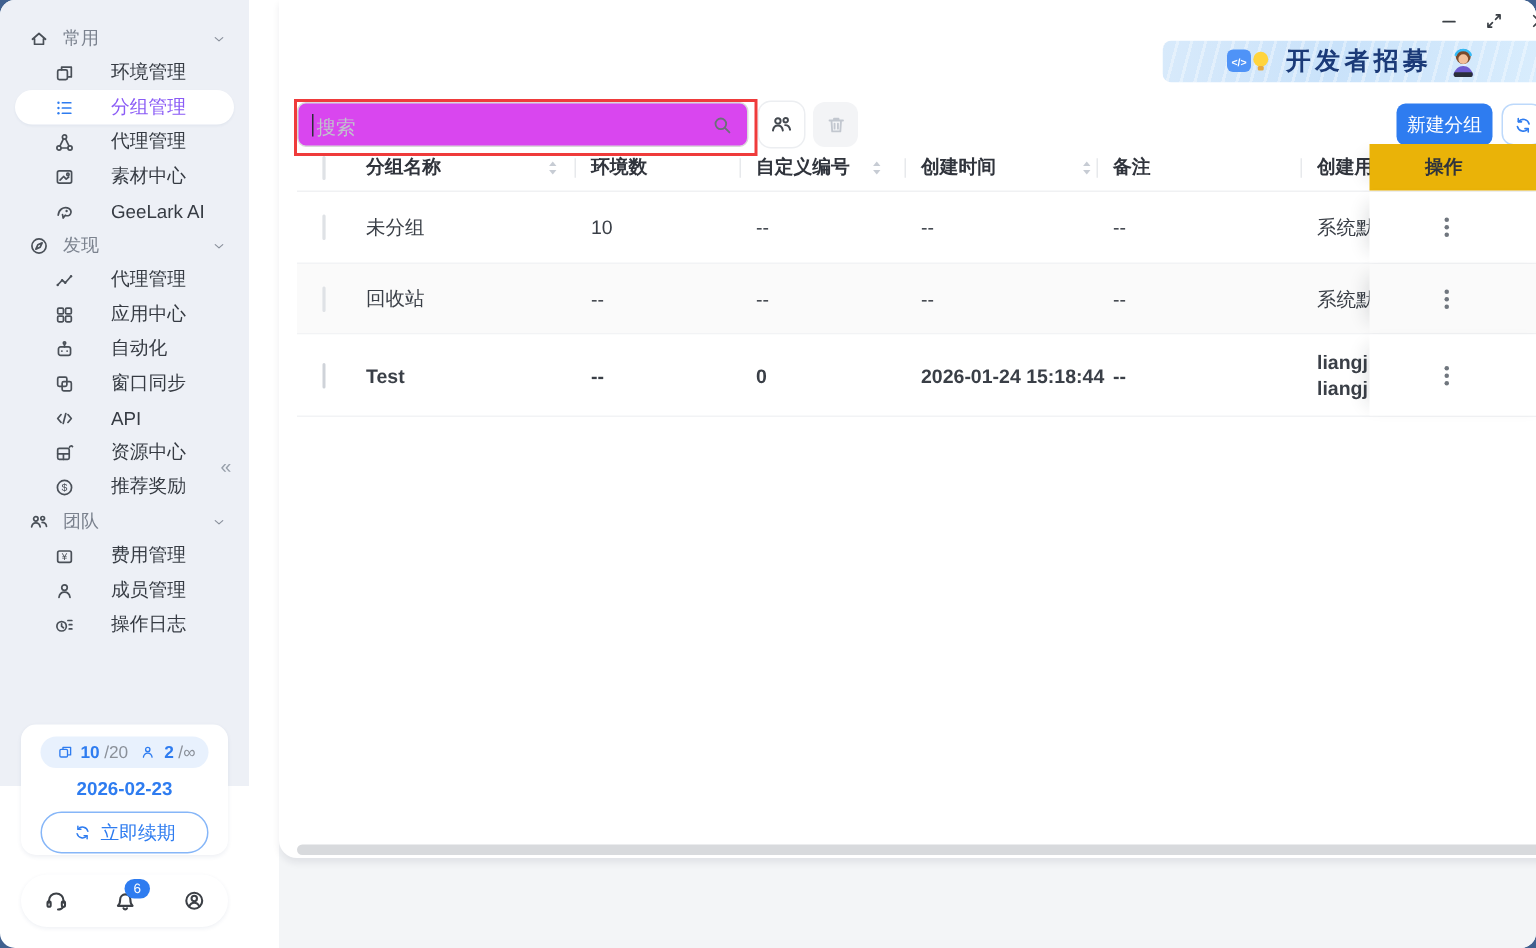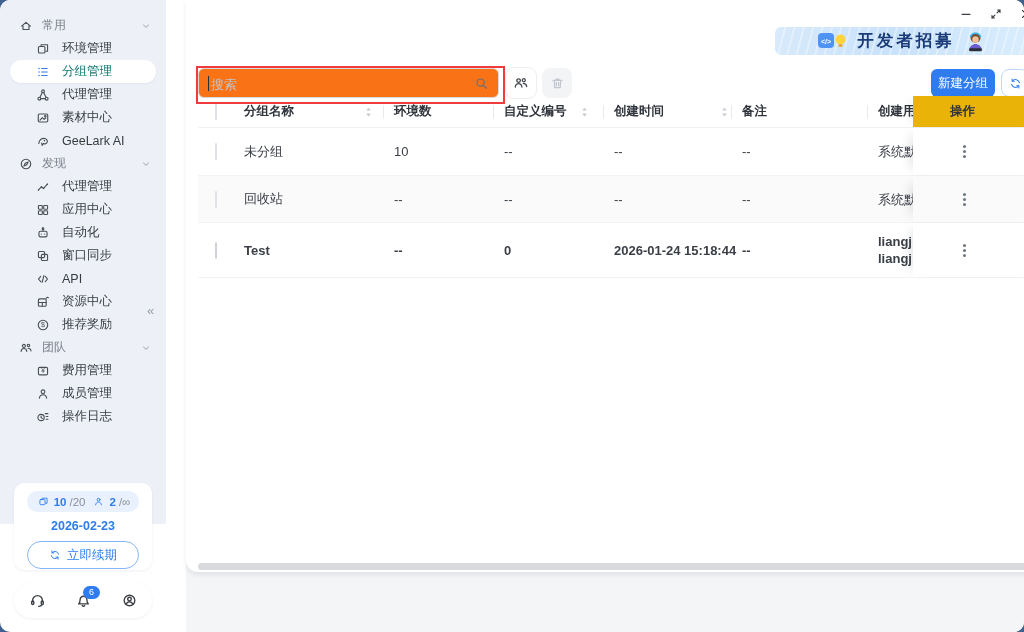--- a/index.html
+++ b/index.html
@@ -8,23 +8,23 @@
   .win{position:absolute;inset:0;border-radius:10px;overflow:hidden;background:#fff;}
   svg{display:block;}
   .ic{stroke:currentColor;fill:none;stroke-width:1.3;stroke-linecap:round;stroke-linejoin:round;}
 
   
   .sidebar{position:absolute;left:0;top:0;width:166px;height:524px;background:#edf0f6;}
   .nav{position:absolute;top:14px;left:0;right:0;}
   .srow{height:23px;display:flex;align-items:center;gap:9px;padding:0 16px 0 18px;
         color:#7b828e;font-size:12px;position:relative;}
   .srow .chev{position:absolute;right:15px;color:#8a919c;}
-  .irow{height:23px;display:flex;align-items:center;gap:12px;margin:0 10px;padding-left:25px;
+  .irow{height:23px;display:flex;align-items:center;gap:24px;margin:0 10px;padding-left:25px;
         color:#363b43;font-size:12.5px;border-radius:12px;cursor:pointer;}
-  .irow.active{background:#fff;color:#0f766e;box-shadow:0 1px 2px rgba(40,70,120,.06);}
+  .irow.active{background:#fff;color:#8b5cf6;box-shadow:0 1px 2px rgba(40,70,120,.06);}
   .nicon{width:15px;height:15px;display:flex;align-items:center;justify-content:center;color:#4a5058;flex:0 0 15px;}
   .irow.active .nicon{color:#2E7CF0;}
   .collapse{position:absolute;left:147px;top:303px;color:#98a0ab;font-size:13px;cursor:pointer;}
 
   .subcard{position:absolute;left:14px;top:483px;width:138px;height:87px;background:#fff;
            border-radius:10px;box-shadow:0 1px 3px rgba(40,70,120,.08);text-align:center;}
   .usagepill{margin:8px auto 0;width:112px;height:21px;background:#e8f1fd;border-radius:11px;
              display:flex;align-items:center;justify-content:center;gap:3px;font-size:11.5px;}
   .usagepill .b{color:#2E7CF0;font-weight:bold;}
   .usagepill .g{color:#8a9099;}
@@ -49,21 +49,21 @@
   .banner{position:absolute;left:589px;top:27px;width:255px;height:28px;border-radius:6px;
           background:linear-gradient(100deg,#d8eafb,#c9e2fa 45%,#d9edfd);
           background-image:repeating-linear-gradient(105deg,rgba(255,255,255,.35) 0 2px,rgba(255,255,255,0) 2px 9px),
                            linear-gradient(100deg,#d8eafb,#c9e2fa 45%,#d9edfd);
           display:flex;align-items:center;justify-content:center;gap:8px;overflow:hidden;cursor:pointer;}
   .bannertitle{color:#1b3a78;font-weight:bold;font-size:16.5px;letter-spacing:3px;}
   .bannericons{display:flex;align-items:center;margin-right:2px;}
 
   .annot{position:absolute;left:10px;top:66px;width:305px;height:34px;border:2px solid #EF3B3B;z-index:4;pointer-events:none;}
   .search{position:absolute;left:12px;top:68px;width:301px;height:30px;border:1px solid #d9d9d9;border-radius:6px;
-          background:#f97316;box-sizing:border-box;}
+          background:#d946ef;box-sizing:border-box;}
   .search input{position:absolute;left:10px;top:0;height:28px;width:255px;border:none;outline:none;
                 font-size:13px;font-family:inherit;background:transparent;color:#333;}
   .search input::placeholder{color:#c0c4cc;}
   .caret{position:absolute;left:9px;top:7px;width:1px;height:15px;background:#2b2f36;}
   .sicon{position:absolute;right:9px;top:7px;color:#6b7078;}
   .tbtn{position:absolute;top:68px;width:30px;height:30px;border-radius:8px;display:flex;align-items:center;
         justify-content:center;cursor:pointer;}
   .btn-people{left:320px;background:#fff;box-shadow:0 0 0 1px #eceef1;color:#43484f;}
   .btn-trash{left:356px;background:#f3f4f6;color:#c2c7cf;}
   .btn-new{position:absolute;left:745px;top:69px;width:64px;height:28px;border-radius:6px;background:#2E7CF0;

